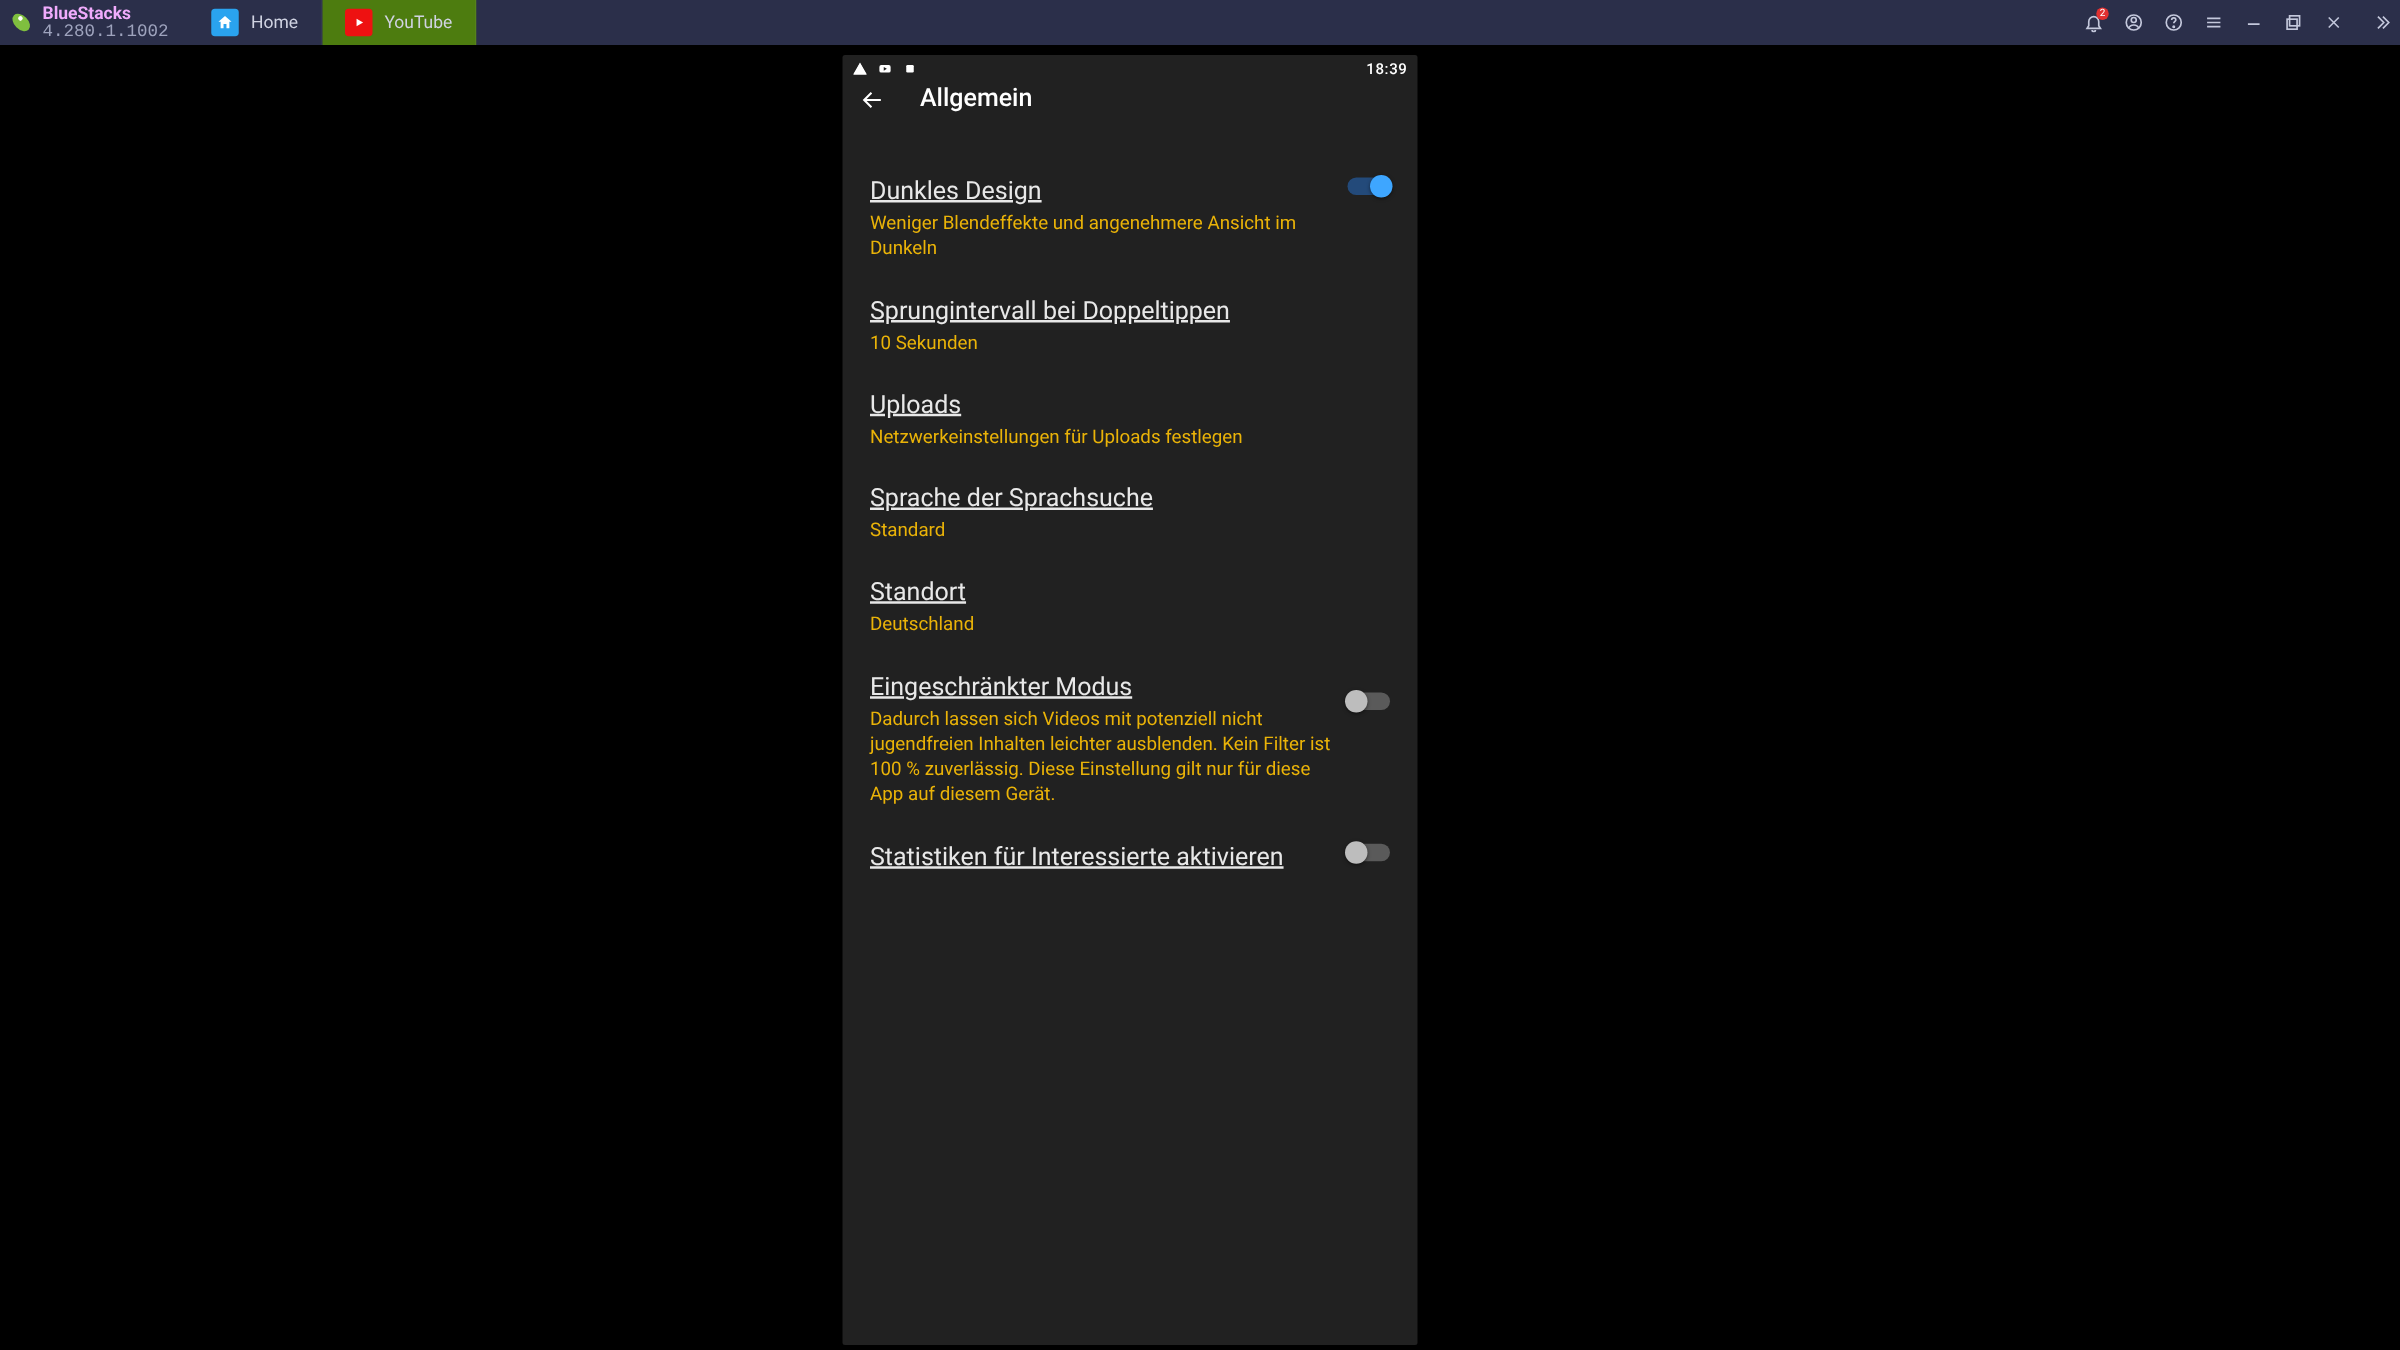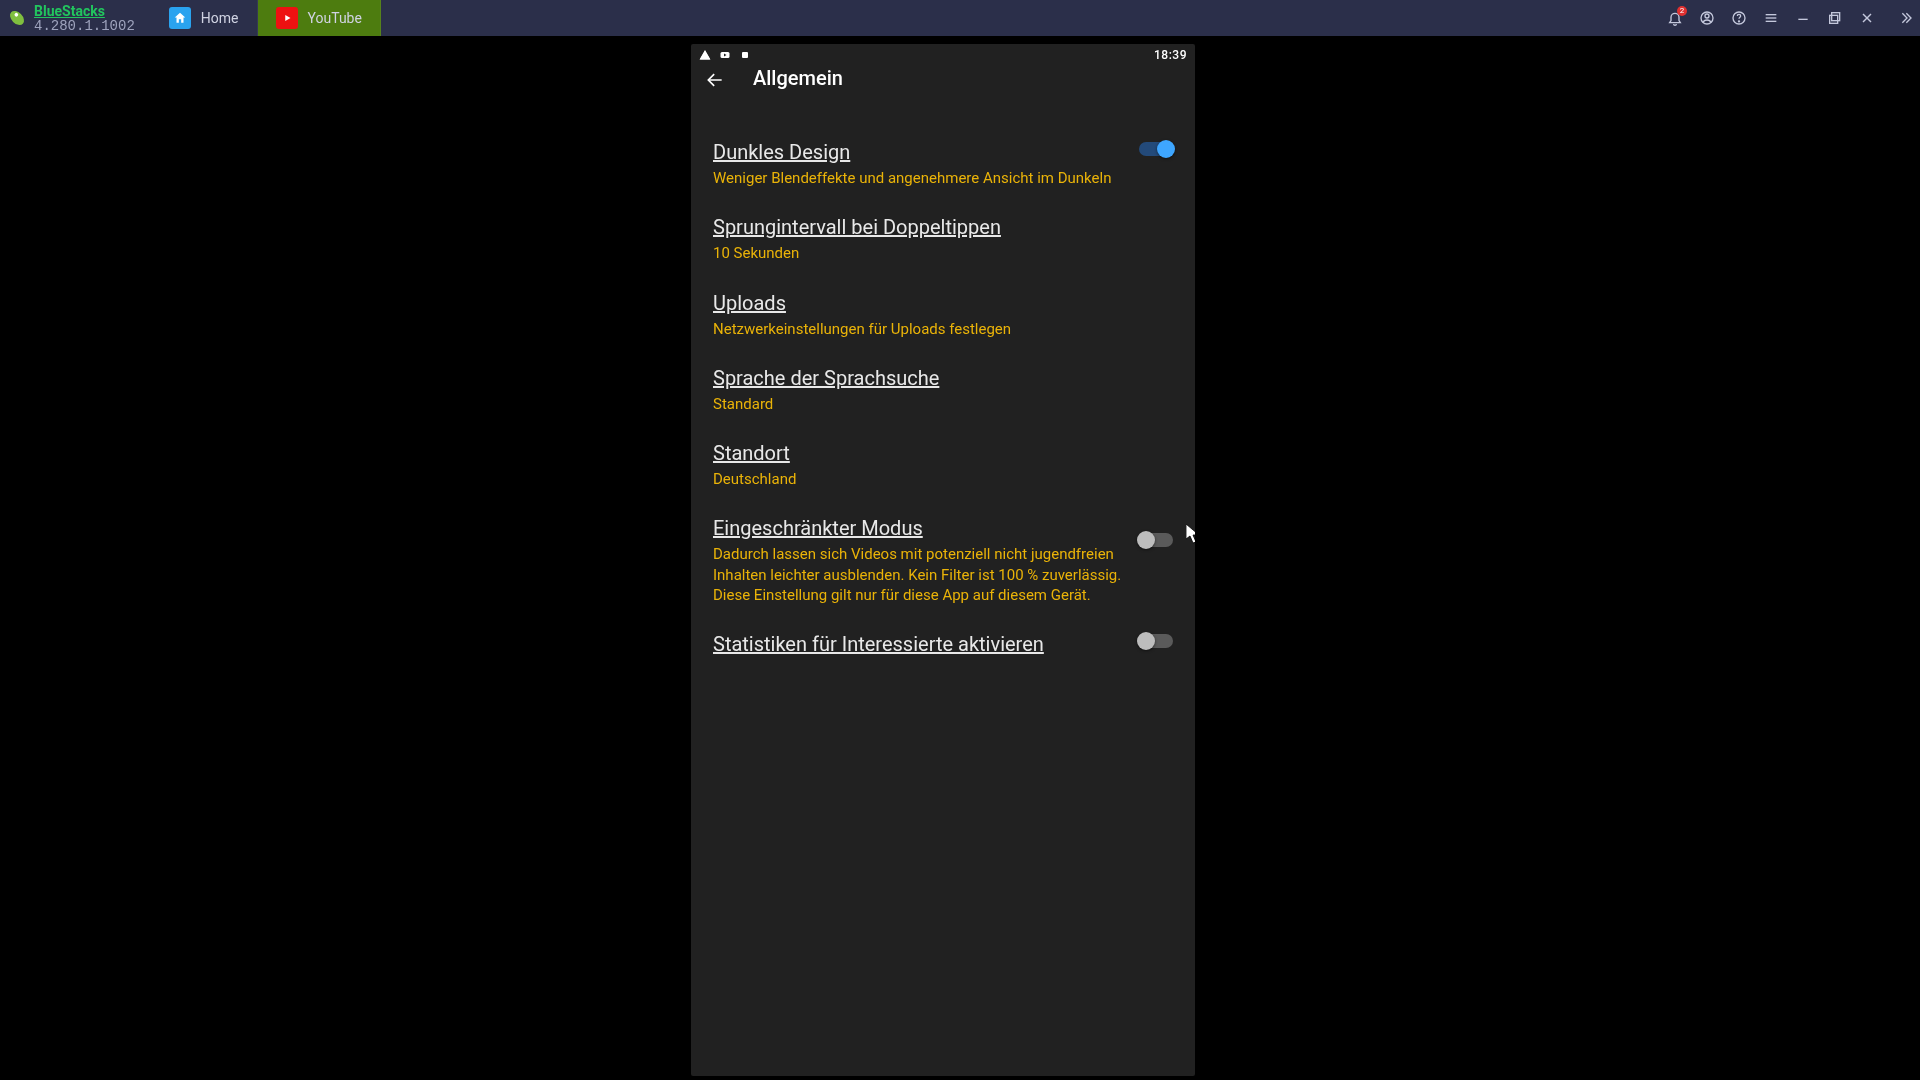--- a/index.html
+++ b/index.html
@@ -2,39 +2,39 @@
 <html><head>
 <meta charset="utf-8">
 <style>
   * { margin: 0; padding: 0; box-sizing: border-box; font-family: -apple-system, BlinkMacSystemFont, "Segoe UI", Roboto, Arial, sans-serif; }
   body { width: 1920px; height: 1080px; background: #000; overflow: hidden; }
 
   
   .bs-topbar { height: 36px; background: #2b2f4a; display: flex; align-items: center; position: relative; }
   .bs-logo-group { display: flex; align-items: center; padding: 0 6px; gap: 6px; }
   .bs-logo-icon { width: 22px; height: 22px; }
-  .bs-brand { color: #22c55e; font-weight: 700; font-size: 14px; line-height: 1; text-decoration: underline; }
+  .bs-brand { color: #f0abfc; font-weight: 700; font-size: 14px; line-height: 1; }
   .bs-version { color: #9ea3bd; font-size: 14px; line-height: 1; margin-top: 1px; font-family: Liberation Mono, monospace; }
   .bs-brand-col { display: flex; flex-direction: column; }
 
   .bs-tabs { display: flex; margin-left: 10px; height: 100%; }
   .bs-tab { display: flex; align-items: center; gap: 10px; padding: 0 18px; color: #d0d3e2; font-size: 14px; border-right: 1px solid rgba(255,255,255,0.05); cursor: pointer; }
   .bs-tab.active { background: #4d7c0f; }
   .bs-tab-icon { width: 22px; height: 22px; display: flex; align-items: center; justify-content: center; border-radius: 3px; }
   .bs-tab-icon.home { background: #2aa3ef; }
   .bs-tab-icon.yt { background: #e11; }
   .bs-tab-icon svg { width: 14px; height: 14px; }
 
   .bs-right { position: absolute; right: 6px; top: 0; height: 100%; display: flex; align-items: center; gap: 14px; }
   .bs-ctl { width: 18px; height: 18px; display: flex; align-items: center; justify-content: center; color: #c4c8dc; cursor: pointer; position: relative; }
   .bs-ctl svg { width: 16px; height: 16px; }
   .bs-badge { position: absolute; top: -3px; right: -3px; background: #e03030; color: #fff; font-size: 8px; border-radius: 6px; min-width: 10px; height: 10px; line-height: 10px; text-align: center; padding: 0 2px; }
 
   
-  .viewport { position: absolute; left: 691px; top: 44px; width: 504px; height: 1032px; background: #212121; overflow: hidden; border-radius: 2px; }
+  .viewport { position: absolute; left: 674px; top: 44px; width: 460px; height: 1032px; background: #212121; overflow: hidden; border-radius: 2px; }
 
   
   .status-bar { height: 22px; color: #fff; font-size: 12px; display: flex; align-items: center; padding: 0 8px; justify-content: space-between; }
   .status-left { display: flex; align-items: center; gap: 8px; }
   .status-left .ico { width: 12px; height: 12px; display: inline-flex; }
   .status-right { font-weight: 500; letter-spacing: 0.5px; }
 
   
   .app-bar { height: 56px; display: flex; align-items: flex-start; padding: 0 10px; gap: 24px; }
   .back-btn { width: 28px; height: 28px; display: flex; align-items: center; justify-content: center; color: #fff; cursor: pointer; border-radius: 50%; }

